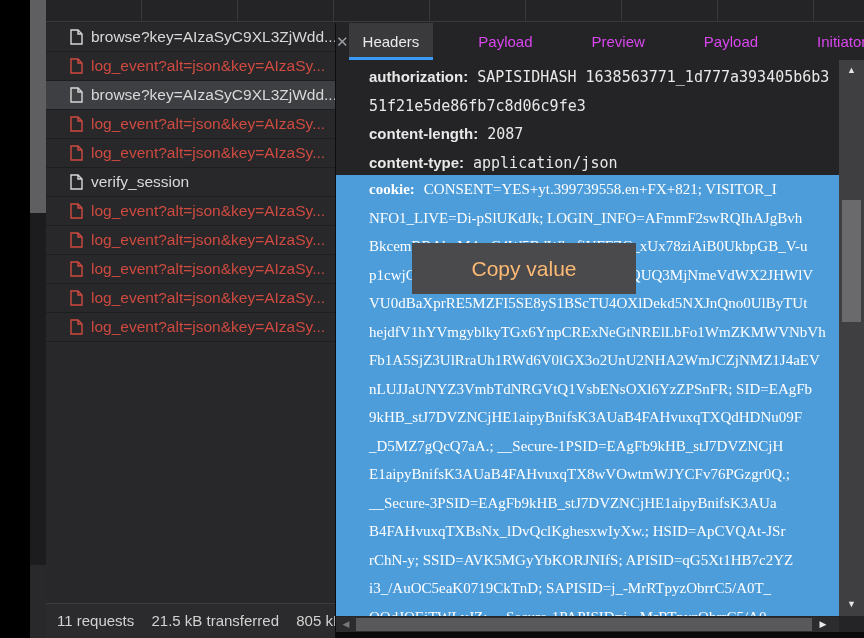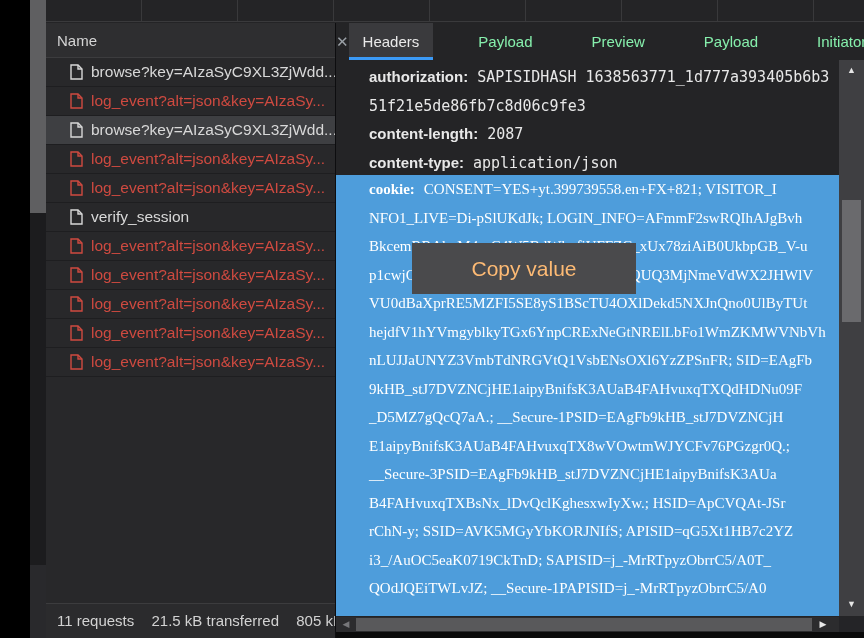--- a/index.html
+++ b/index.html
@@ -53,21 +53,21 @@
   }
   .status-bar span { margin-right:13px; }
 
   
   .right-panel { left:290px; top:23px; width:528px; height:615px; background:#242426; }
 
   .tab-bar { position:absolute; left:0; top:0; width:528px; height:37px; background:#242426; display:flex; align-items:center; }
   .close-btn { width:36px; text-align:center; color:#9aa0a6; font-size:15px; cursor:default; }
   .tab-strip { display:flex; height:37px; align-items:stretch;gap:31px; }
   .tab {
-    padding:0 14px; display:flex; align-items:center; font-size:15px; color:#86efac;
+    padding:0 14px; display:flex; align-items:center; font-size:15px; color:#d946ef;
     border-bottom:3px solid transparent; border-top:3px solid transparent;
   }
   .tab.active { background:#3a3a3d; color:#eaeaea; border-bottom-color:var(--tab-underline, #3b9af7); }
   .more-tabs { margin-left:auto; margin-right:40px; color:#9aa0a6; font-size:20px; line-height:37px; }
 
   .content { position:absolute; left:0; top:37px; width:504px; height:556px; background:#242426; overflow:hidden; }
   .plain-block { position:absolute; left:0; top:0; width:504px; padding-top:3px; }
   .cookie-block { position:absolute; left:0; top:115px; width:504px; height:441px; background:var(--selection-blue, #4e9ddb); overflow:hidden; }
   .hline { height:28.5px; line-height:28.5px; padding-left:33px; white-space:nowrap; overflow:hidden; }
   .hname { font-weight:bold; font-size:15px; color:#e8e8e8; }
@@ -107,21 +107,20 @@
   <div class="abs page-scrollbar">
     <div class="thumb"></div>
     <div class="bottom-block"></div>
   </div>
 
   <div class="abs devtools">
 
     <div class="abs overview-bar"></div>
 
     <div class="abs left-panel">
-      <div class="table-header">Name</div>
 
       <div>
 
       <div class="request-row">
             <span class="doc-icon">
               <svg viewBox="0 0 13 16" xmlns="http://www.w3.org/2000/svg">
                 <path d="M1 1 h7 l4 4 v10 h-11 z" fill="none" stroke="currentColor" stroke-width="1.4"></path>
                 <path d="M8 1 v4 h4" fill="none" stroke="currentColor" stroke-width="1.4"></path>
               </svg>
             </span>
@@ -272,20 +271,23 @@
             <div class="hline">
               <span class="hname"></span><span class="hval">p1cwjQlNIUkdUblBtR1ZCc2d4T0p9kVQ:QUQ3MjNmeVdWX2JHWlV</span>
             </div>
             <div class="hline">
               <span class="hname"></span><span class="hval">VU0dBaXprRE5MZFI5SE8yS1BScTU4OXlDekd5NXJnQno0UlByTUt</span>
             </div>
             <div class="hline">
               <span class="hname"></span><span class="hval">hejdfV1hYVmgyblkyTGx6YnpCRExNeGtNRElLbFo1WmZKMWVNbVh</span>
             </div>
             <div class="hline">
+              <span class="hname"></span><span class="hval">Fb1A5SjZ3UlRraUh1RWd6V0lGX3o2UnU2NHA2WmJCZjNMZ1J4aEV</span>
+            </div>
+            <div class="hline">
               <span class="hname"></span><span class="hval">nLUJJaUNYZ3VmbTdNRGVtQ1VsbENsOXl6YzZPSnFR; SID=EAgFb</span>
             </div>
             <div class="hline">
               <span class="hname"></span><span class="hval">9kHB_stJ7DVZNCjHE1aipyBnifsK3AUaB4FAHvuxqTXQdHDNu09F</span>
             </div>
             <div class="hline">
               <span class="hname"></span><span class="hval">_D5MZ7gQcQ7aA.; __Secure-1PSID=EAgFb9kHB_stJ7DVZNCjH</span>
             </div>
             <div class="hline">
               <span class="hname"></span><span class="hval">E1aipyBnifsK3AUaB4FAHvuxqTX8wVOwtmWJYCFv76PGzgr0Q.;</span>

